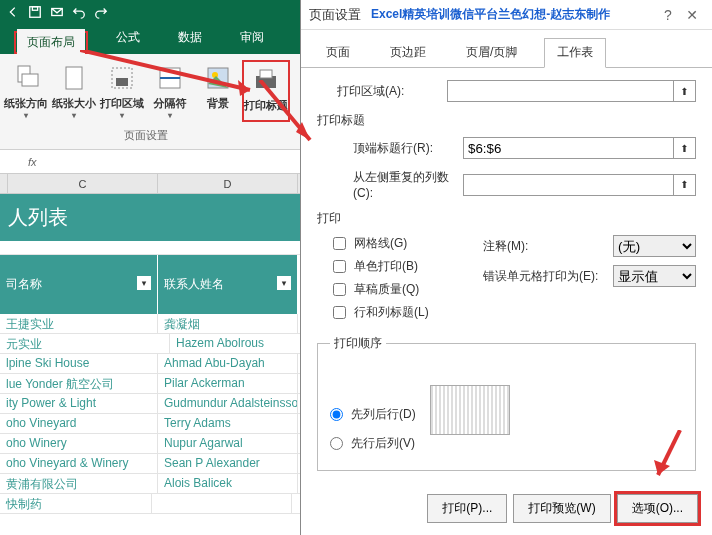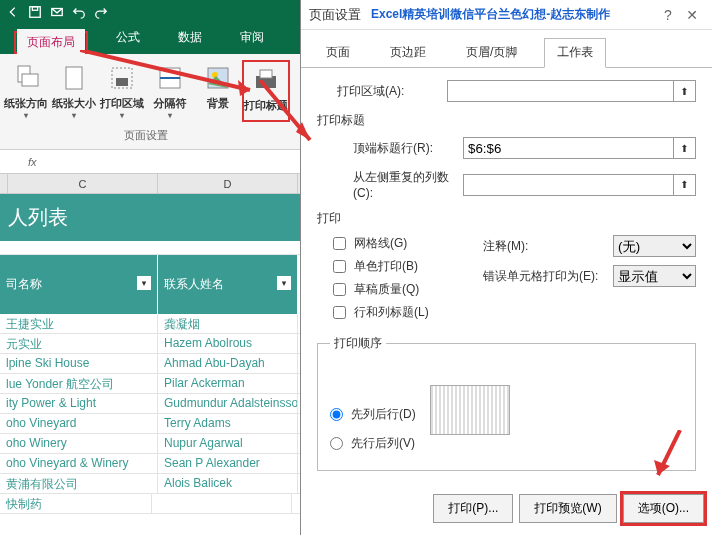--- a/index.html
+++ b/index.html
@@ -6,21 +6,21 @@
 body { width: 712px; height: 535px; background: #fff; position: relative; overflow: hidden; font-size: 12px; }
 
 
 .titlebar { background: #0a6b47; height: 24px; display: flex; align-items: center; padding: 0 6px; gap: 8px; }
 .titlebar .tb-icon { width: 14px; height: 14px; display: inline-flex; align-items: center; justify-content: center; }
 .titlebar svg { stroke: #fff; fill: none; stroke-width: 1.5; }
 
 
 .tabs { background: #0a6b47; height: 30px; display: flex; align-items: flex-end; padding-left: 14px; gap: 18px; }
 .tab { color: #fff; padding: 6px 10px 8px; cursor: pointer; }
-.tab.active { background: #f5f5f5; color: #be185d; }
+.tab.active { background: #f5f5f5; color: #14532d; }
 .tab-sel { border: 2px solid #d33; padding: 1px; }
 
 
 .ribbon { background: #f5f5f5; border-bottom: 1px solid #d0d0d0; height: 96px; display: flex; align-items: flex-start; padding: 6px 2px 0; }
 .rgroup { display: flex; flex-direction: column; align-items: center; }
 .rbtns { display: flex; font-weight: bold; }
 .rbtn { display: flex; flex-direction: column; align-items: center; width: 48px; padding: 2px 0; cursor: pointer; }
 .rbtn .ico { width: 32px; height: 32px; display: flex; align-items: center; justify-content: center; }
 .rbtn .lbl { font-size: 11px; color: #333; margin-top: 2px; }
 .rbtn .caret { font-size: 8px; color: #666; }
@@ -78,21 +78,21 @@
 .col-l { width: 130px; }
 .col-r { flex: 1; }
 .sel-row { display: flex; align-items: center; margin-bottom: 8px; }
 .sel-row label { width: 130px; }
 .sel-row select { flex: 1; height: 22px; border: 1px solid #999; }
 
 .order-row { display: flex; align-items: center; gap: 14px; }
 .order-opts { display: flex; flex-direction: column; gap: 6px; margin-top: 44px; }
 .order-ico { width: 80px; height: 50px; border: 1px solid #aaa; background: repeating-linear-gradient(90deg,#ddd,#ddd 2px,#fff 2px,#fff 4px); }
 
-.dlg-foot { position: absolute; bottom: 12px; right: 8px; display: flex; gap: 6px; }
+.dlg-foot { position: absolute; bottom: 12px; right: 14px; display: flex; gap: 6px; }
 .dlg-foot button { padding: 5px 14px; border: 1px solid #999; background: #f3f3f3; cursor: pointer; font-size: 12px; }
 .dlg-foot button.sel { outline: 3px solid #d33; }
 
 
 .arrow { position: absolute; pointer-events: none; }
 .arrow svg line, .arrow svg path { stroke: #d33; stroke-width: 4; fill: none; }
 .arrow svg polygon { fill: #d33; }
 </style>
 </head>
 <body>
@@ -223,21 +223,21 @@
         <span>联系人姓名</span>
         <span class="dd">▾</span>
       </div>
   </div>
   <div id="rows">
       <div class="datarow">
         <div class="dcell" style="width:158px">王捷实业</div>
         <div class="dcell" style="width:140px">龚凝烟</div>
       </div>
       <div class="datarow">
-        <div class="dcell" style="width:158px">元实业</div>
+        <div class="dcell" style="width:170px">元实业</div>
         <div class="dcell" style="width:140px">Hazem Abolrous</div>
       </div>
       <div class="datarow">
         <div class="dcell" style="width:158px">lpine Ski House</div>
         <div class="dcell" style="width:140px">Ahmad Abu-Dayah</div>
       </div>
       <div class="datarow">
         <div class="dcell" style="width:158px">lue Yonder 航空公司</div>
         <div class="dcell" style="width:140px">Pilar Ackerman</div>
       </div>

